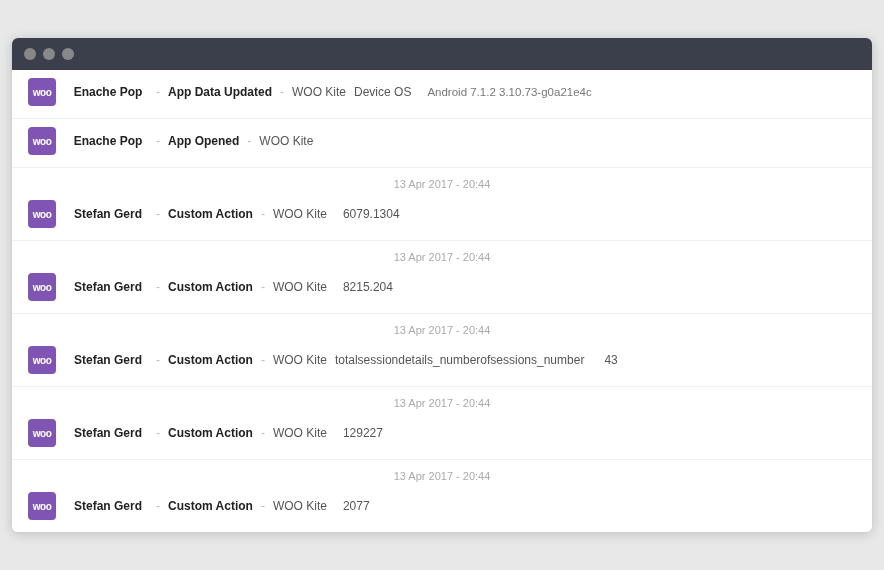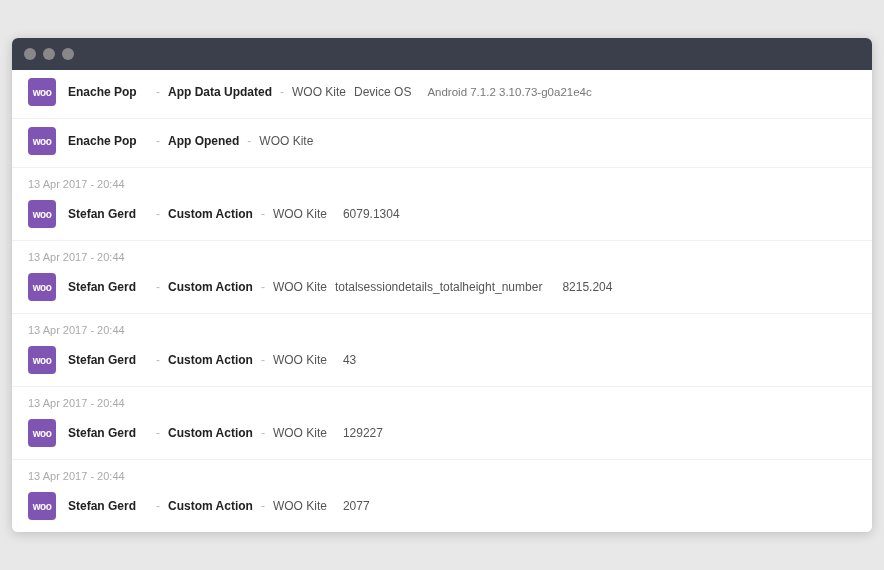--- a/index.html
+++ b/index.html
@@ -35,20 +35,21 @@
       border-radius: 50%;
       background: #888;
       display: inline-block;
     }
     .content {
       background: #fff;
       padding: 0;
     }
     .event-group {
       border-bottom: 1px solid #f0f0f0;
+      text-align: center;
     }
     .event-group:last-child {
       border-bottom: none;
     }
     .timestamp {
       font-size: 11px;
       color: #aaa;
       padding: 10px 16px 2px 16px;
       font-weight: 400;
     }
@@ -166,36 +167,36 @@
       <div class="timestamp">13 Apr 2017 - 20:44</div>
       <div class="event-row">
         <div class="woo-icon">
           <span class="woo-icon-inner">woo</span>
         </div>
         <span class="user-name">Stefan Gerd</span>
         <span class="separator">-</span>
         <span class="action-label">Custom Action</span>
         <span class="separator">-</span>
         <span class="app-name">WOO Kite</span>
-        <span class="event-detail">totalsessiondetails_totalheight_number</span>
         <span class="event-value">8215.204</span>
       </div>
     </div>
 
     <div class="event-group">
       <div class="timestamp">13 Apr 2017 - 20:44</div>
       <div class="event-row">
         <div class="woo-icon">
           <span class="woo-icon-inner">woo</span>
         </div>
         <span class="user-name">Stefan Gerd</span>
         <span class="separator">-</span>
         <span class="action-label">Custom Action</span>
         <span class="separator">-</span>
         <span class="app-name">WOO Kite</span>
+        <span class="event-detail">totalsessiondetails_numberofsessions_number</span>
         <span class="event-value">43</span>
       </div>
     </div>
 
     <div class="event-group">
       <div class="timestamp">13 Apr 2017 - 20:44</div>
       <div class="event-row">
         <div class="woo-icon">
           <span class="woo-icon-inner">woo</span>
         </div>

